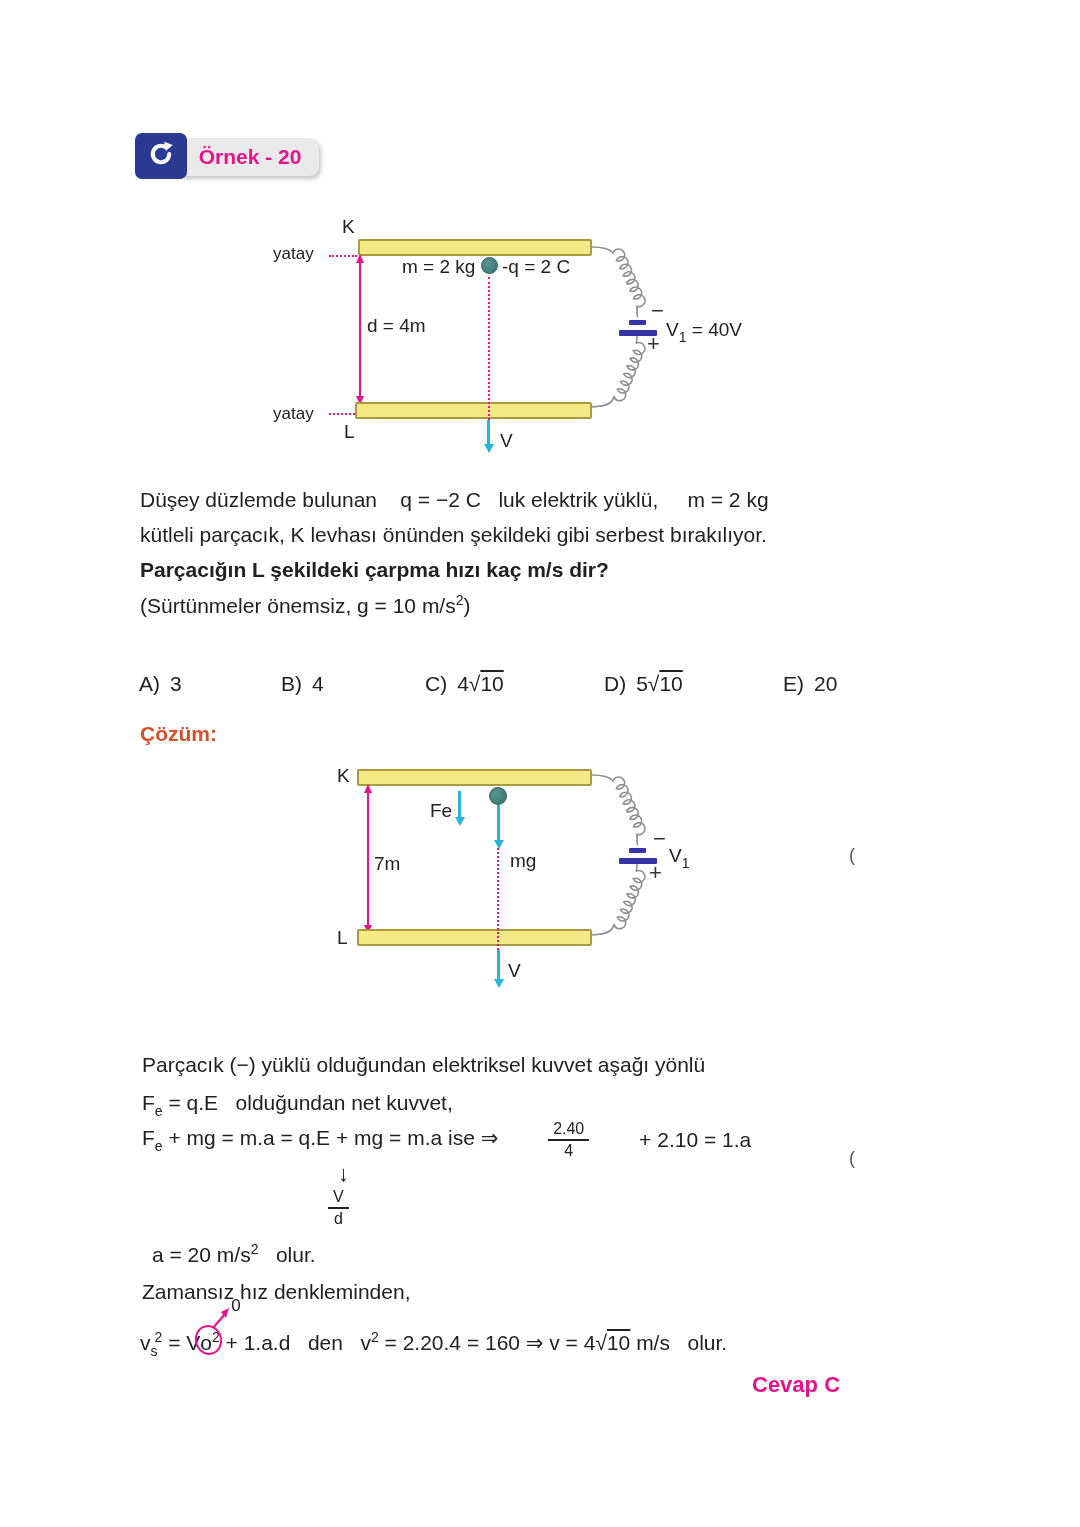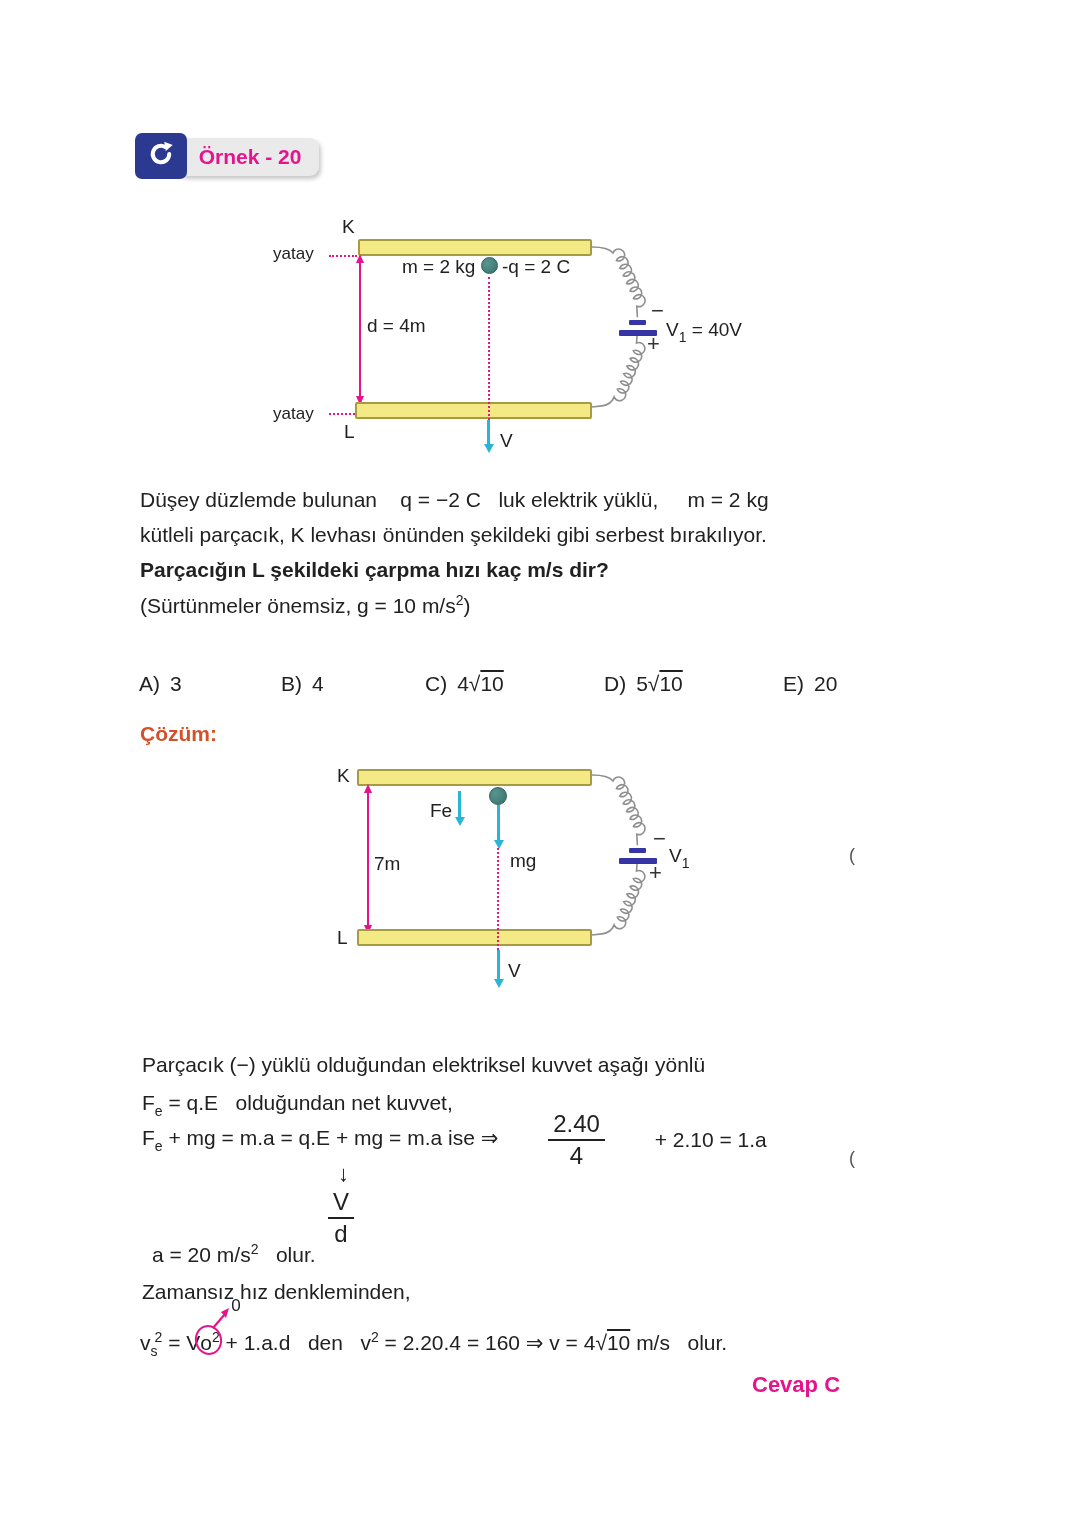--- a/index.html
+++ b/index.html
@@ -44,21 +44,21 @@
     border-left:5px solid transparent; border-right:5px solid transparent;
     border-top:9px solid #2ab5d6; }
   .pdot-v { position:absolute; width:0; border-left:2.5px dotted #e5148c; }
   .pdot-h { position:absolute; height:0; border-top:2.5px dotted #e5148c; }
   .coil { position:absolute; }
   .wire { fill:none; stroke:#8f8f8f; stroke-width:1.6; }
   .bbar { fill:#3535a5; }
   .sign { position:absolute; font-size:22px; color:#333; }
 
   
-  .frac { display:inline-flex; flex-direction:column; align-items:center; font-size:24px; }
+  .frac { display:inline-flex; flex-direction:column; align-items:center; font-size:16px; }
   .frac .num { border-bottom:2px solid #212121; padding:0 5px 1px; }
   .frac .den { padding-top:1px; }
   .eqrow { position:absolute; display:flex; align-items:center; font-size:21px; white-space:pre;gap:44px; }
   .absfrac { position:absolute; }
 
   .circ { position:relative; display:inline-block; }
   .oval { position:absolute; left:-5px; top:-3px; width:27px; height:30px;
     border:2px solid #e5148c; border-radius:50%; transform:rotate(-15deg); }
   .parrow { position:absolute; left:7px; top:-25px; }
   .zero { position:absolute; left:31px; top:-33px; font-size:17px; color:#212121; }

